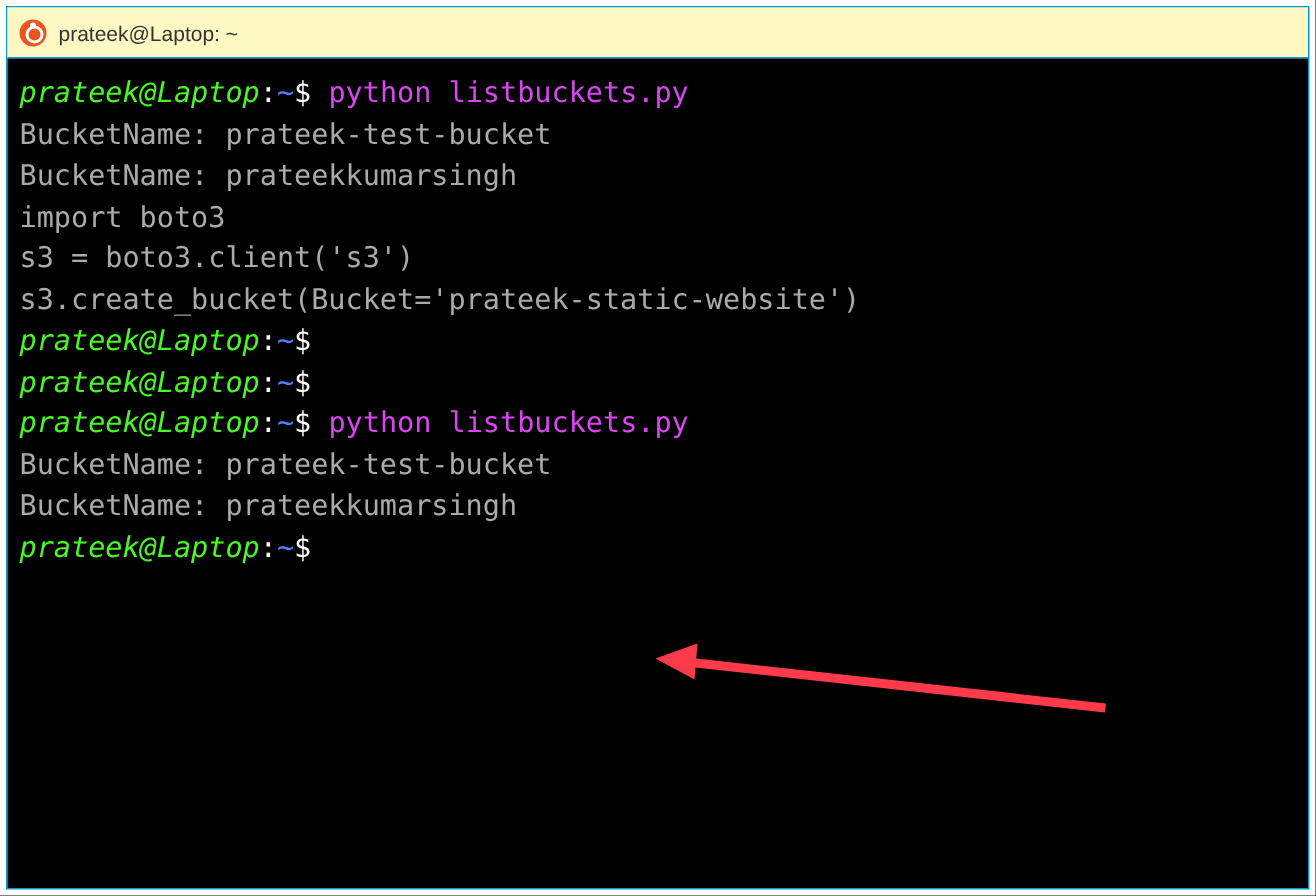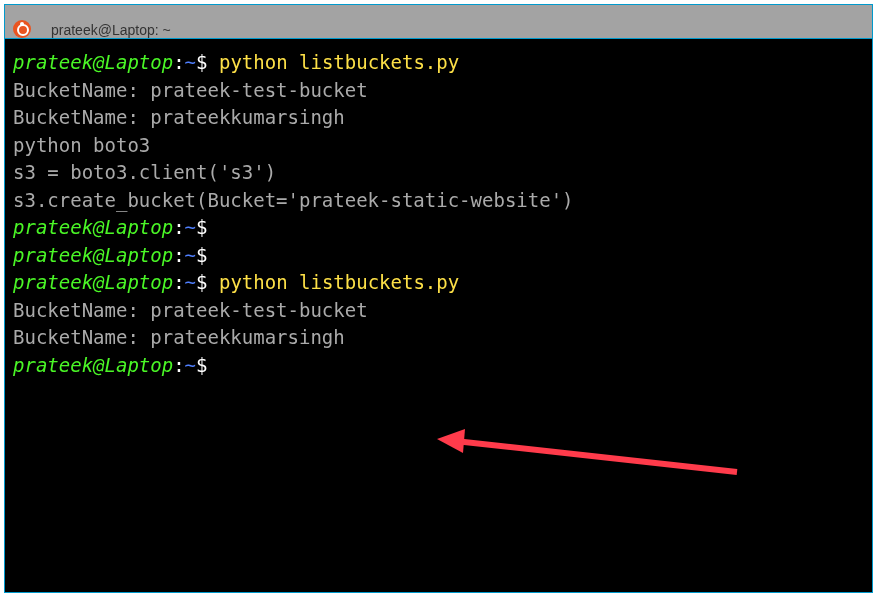--- a/index.html
+++ b/index.html
@@ -15,26 +15,26 @@
     .window {
       width: 869px;
       height: 589px;
       border: 1px solid #0099cc;
       background: #fff;
       display: flex;
       flex-direction: column;
     }
     .title-bar {
       height: 34px;
-      background: #a3a3a3;
+      background: #fef9c3;
       border-bottom: 1px solid #0099cc;
       display: flex;
-      align-items: flex-end;
+      align-items: center;
       padding: 0 8px;
-      gap: 20px;
+      gap: 8px;
     }
     .ubuntu-icon {
       width: 18px;
       height: 18px;
       background: #e95420;
       border-radius: 50%;
       position: relative;
       flex-shrink: 0;
     }
     .ubuntu-icon::before {
@@ -71,42 +71,42 @@
       color: #aaa;
       overflow: hidden;
       position: relative;
     }
     .line {
       white-space: pre;
     }
     .prompt-user { color: #4af626; font-style: italic; }
     .prompt-path { color: #5080ff; }
     .prompt-sep { color: #fff; }
-    .cmd { color: #fde047; }
+    .cmd { color: #d946ef; }
     .output { color: #aaa; }
     .arrow {
       position: absolute;
       top: 388px;
       left: 432px;
       pointer-events: none;
     }
   </style>
 </head>
 <body>
 
 <div class="window">
   <div class="title-bar">
     <div class="ubuntu-icon"></div>
     <span class="title-text">prateek@Laptop: ~</span>
   </div>
   <div class="terminal">
     <div class="line"><span class="prompt-user">prateek@Laptop</span><span class="prompt-sep">:</span><span class="prompt-path">~</span><span class="prompt-sep">$</span><span class="cmd"> python listbuckets.py</span></div>
     <div class="line output">BucketName: prateek-test-bucket</div>
     <div class="line output">BucketName: prateekkumarsingh</div>
-    <div class="line output">python boto3</div>
+    <div class="line output">import boto3</div>
     <div class="line output"></div>
     <div class="line output">s3 = boto3.client('s3')</div>
     <div class="line output">s3.create_bucket(Bucket='prateek-static-website')</div>
     <div class="line"><span class="prompt-user">prateek@Laptop</span><span class="prompt-sep">:</span><span class="prompt-path">~</span><span class="prompt-sep">$</span><span class="cmd"></span></div>
     <div class="line"><span class="prompt-user">prateek@Laptop</span><span class="prompt-sep">:</span><span class="prompt-path">~</span><span class="prompt-sep">$</span><span class="cmd"></span></div>
     <div class="line"><span class="prompt-user">prateek@Laptop</span><span class="prompt-sep">:</span><span class="prompt-path">~</span><span class="prompt-sep">$</span><span class="cmd"> python listbuckets.py</span></div>
     <div class="line output">BucketName: prateek-test-bucket</div>
     <div class="line output">BucketName: prateekkumarsingh</div>
     <div class="line"><span class="prompt-user">prateek@Laptop</span><span class="prompt-sep">:</span><span class="prompt-path">~</span><span class="prompt-sep">$</span><span class="cmd"></span></div>
 

